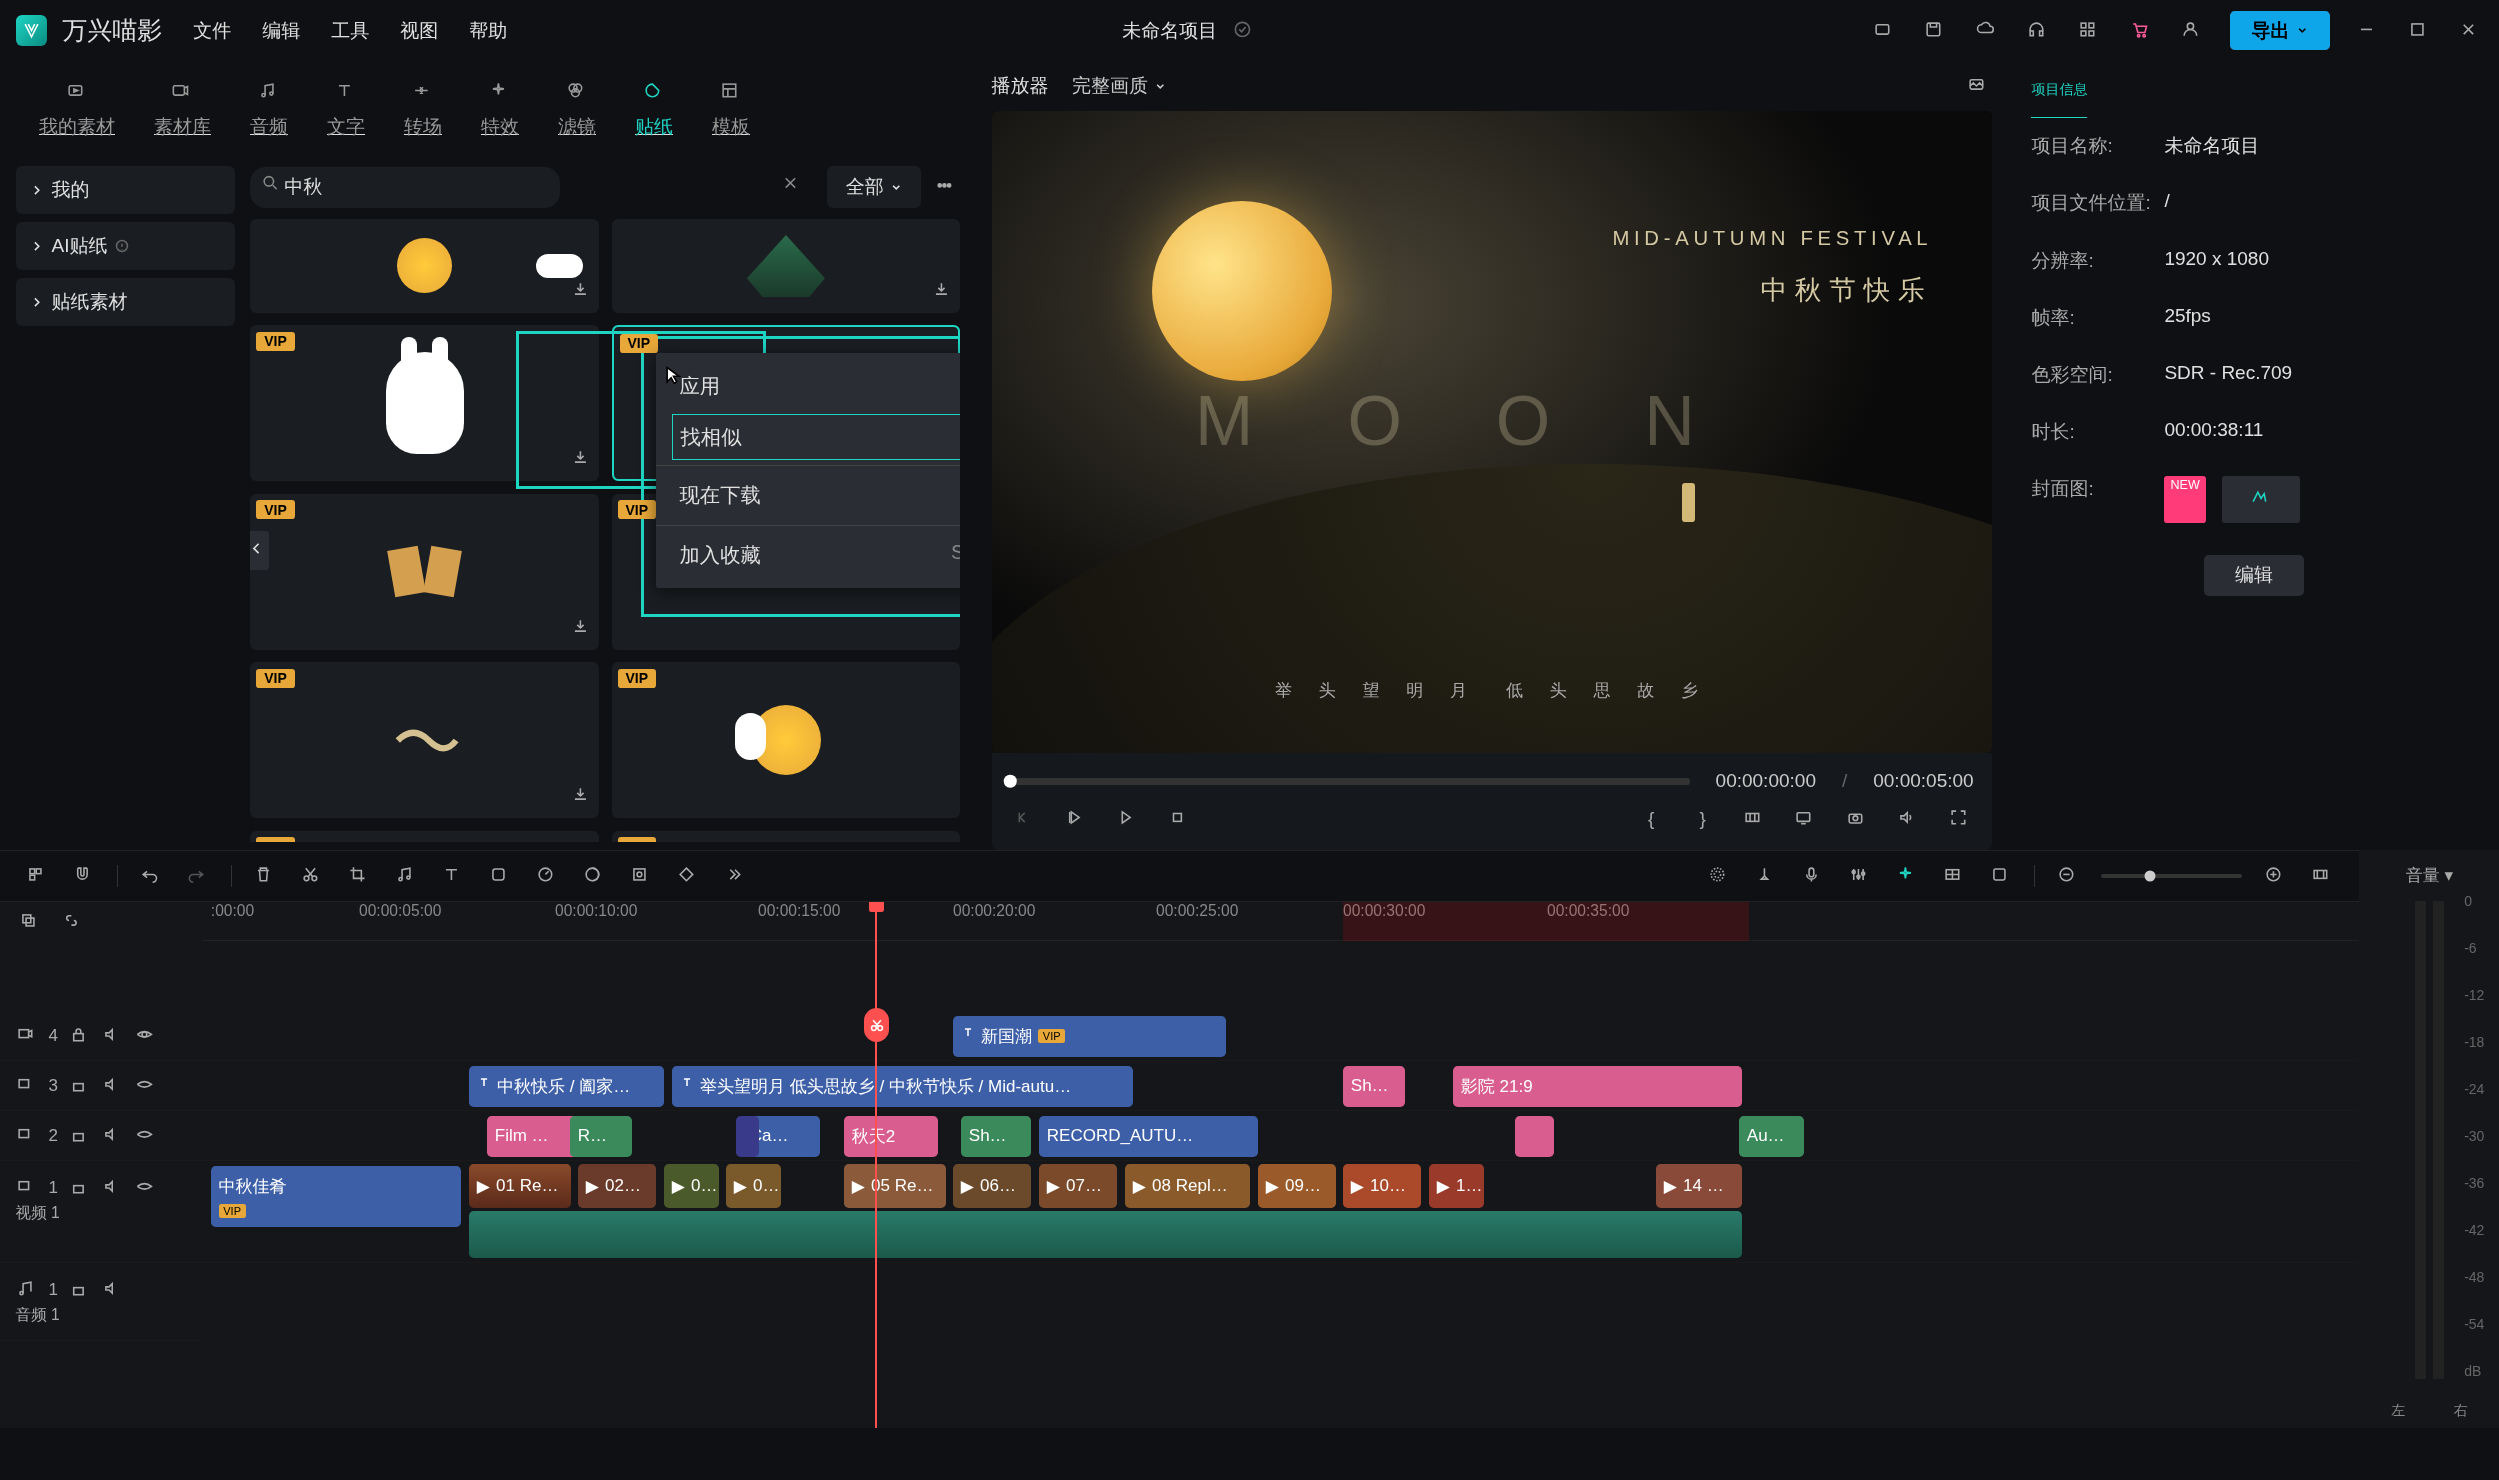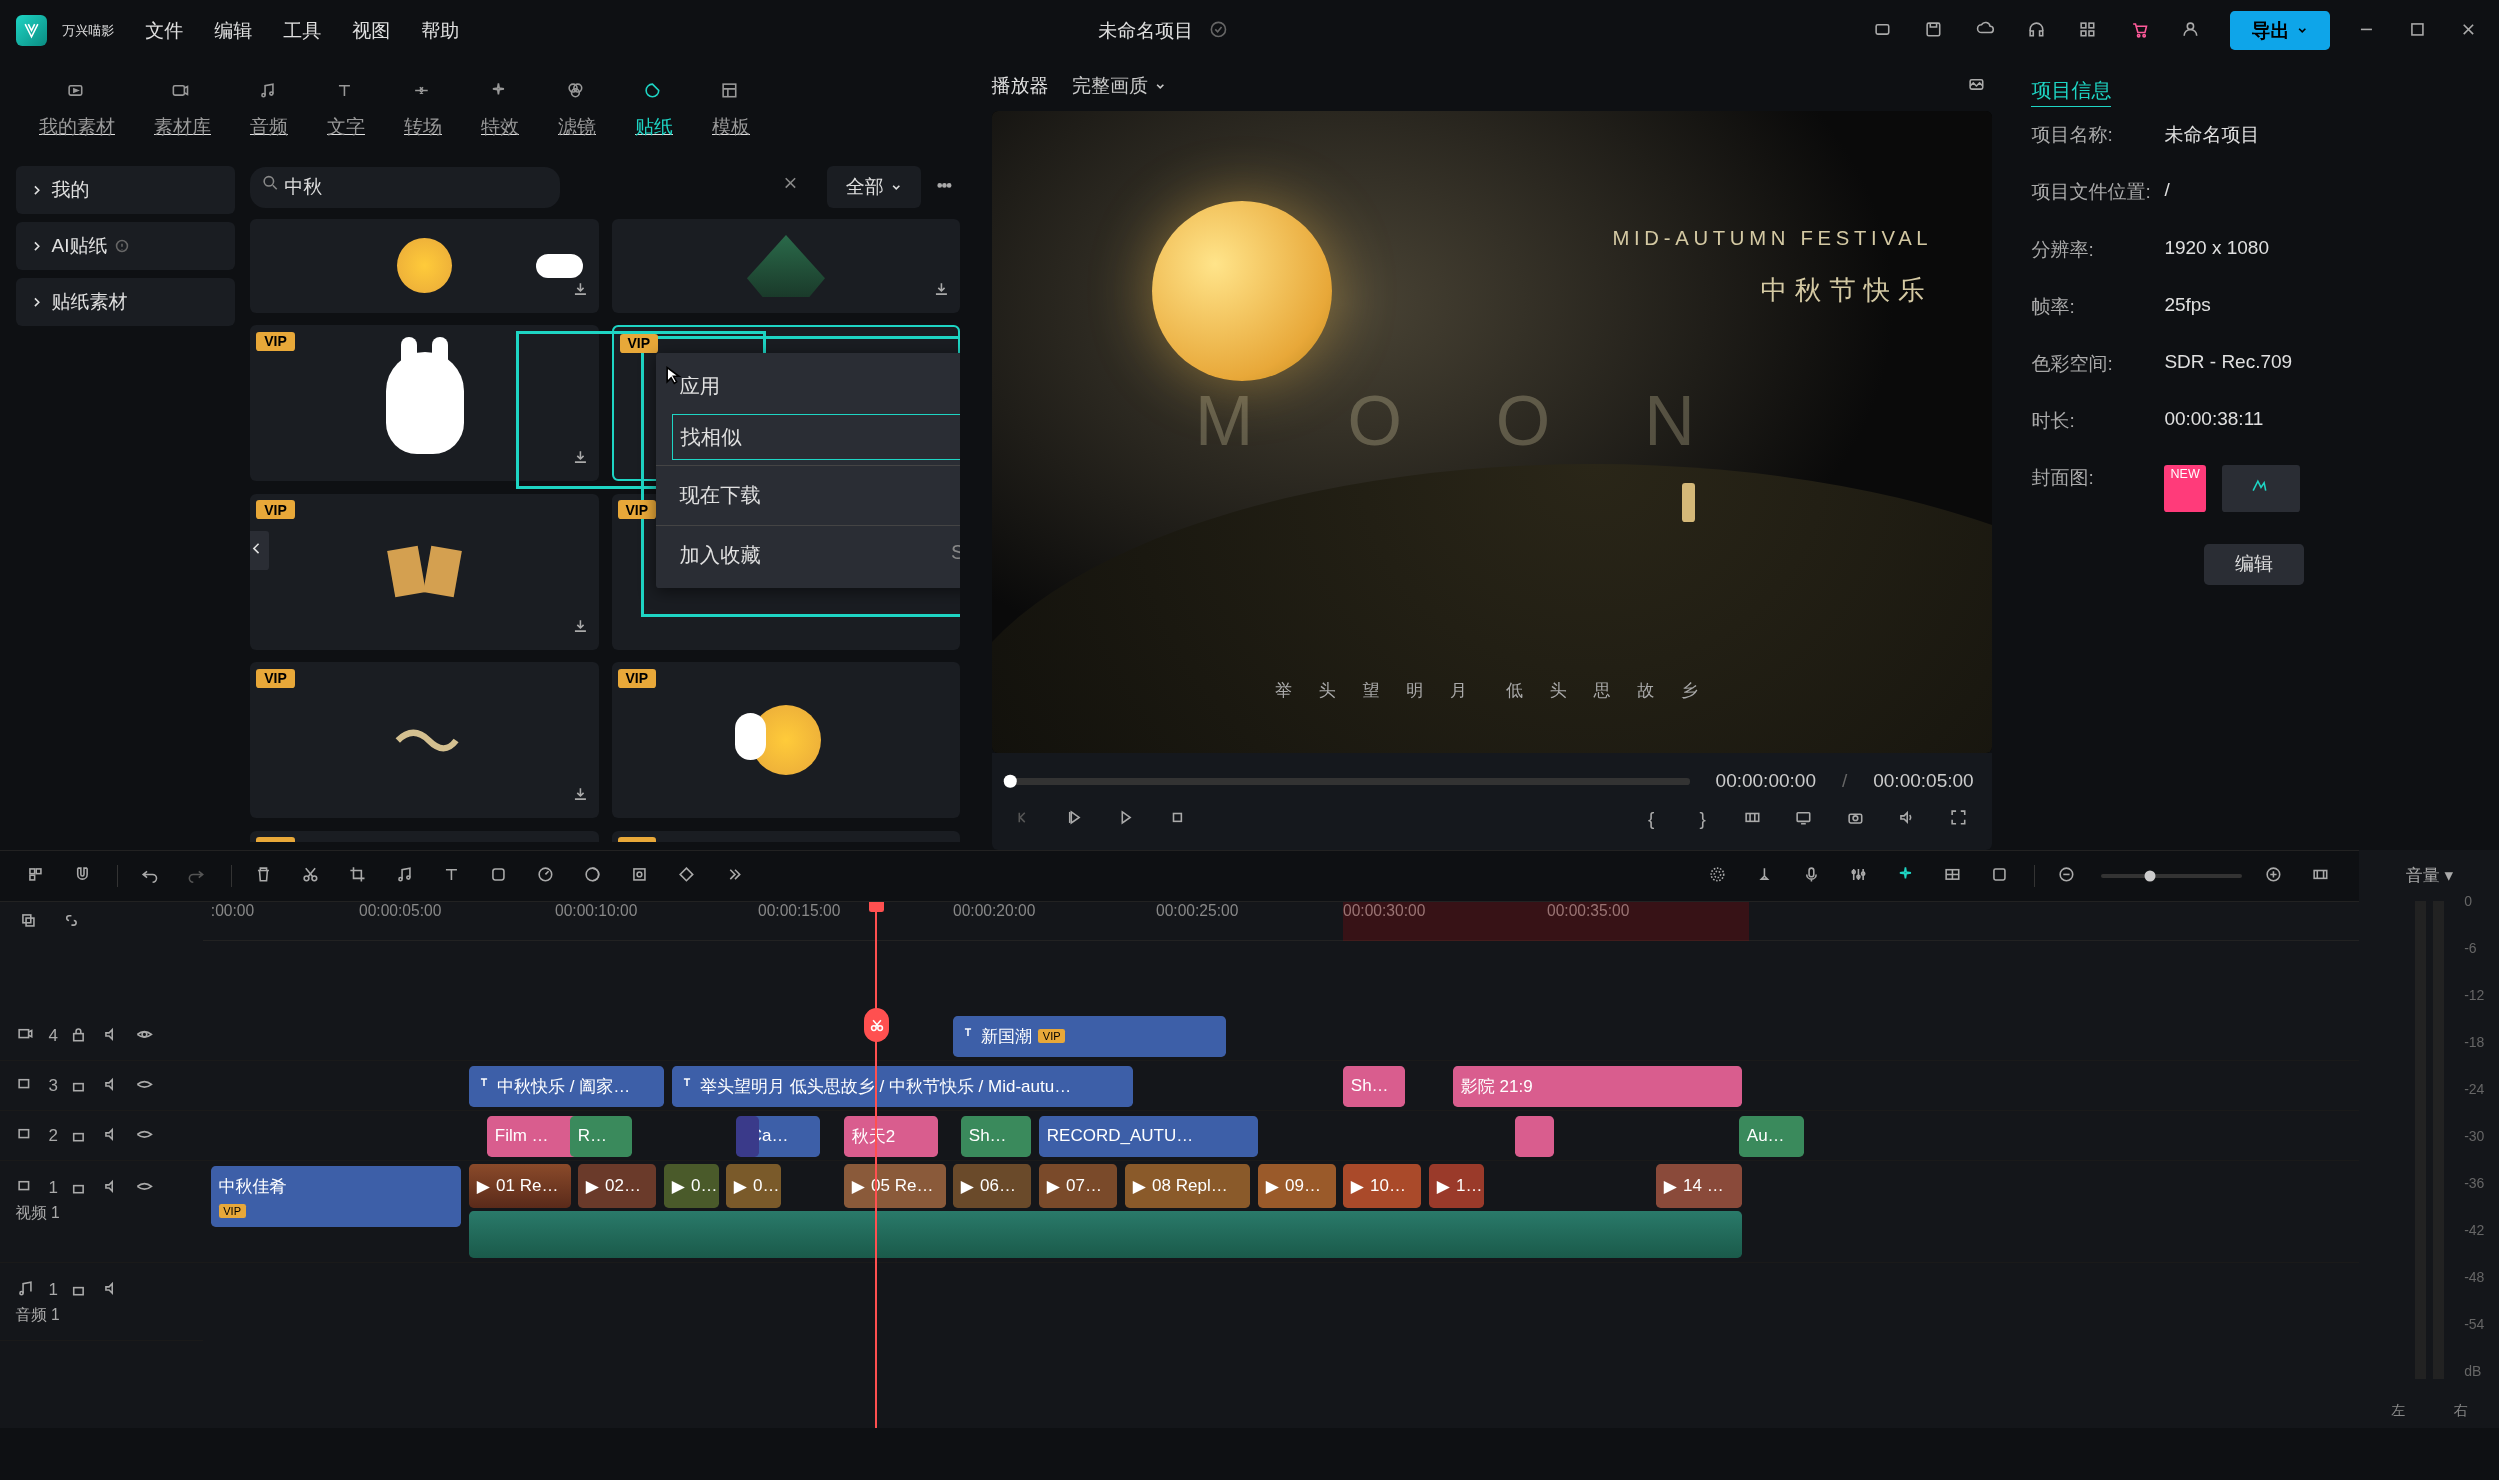--- a/index.html
+++ b/index.html
@@ -1,20 +1,20 @@
 <!DOCTYPE html>
 <html style="font-size:12.5px"><head>
 <meta charset="utf-8">
 <style>
 * { margin: 0; padding: 0; box-sizing: border-box; font-family: "Microsoft YaHei", Arial, sans-serif; }
 body { background: #0e1013; color: #e0e0e0; width: 2500px; height: 1480px; overflow: hidden; font-size: 19px; }
 .titlebar { height: 61px; display: flex; align-items: center; padding: 0 15.6px; background: #0e1013; }
 .logo { width: 31px; height: 31px; background: linear-gradient(135deg,#1ed5c4,#0a8c82); border-radius: 6.2px; margin-right: 15.6px; display: flex; align-items: center; justify-content: center; }
 .logo svg { width: 19px; height: 19px; }
-.app-name { font-size: 13px; margin-right: 31px; }
+.app-name { font-size: 25px; margin-right: 31px; }
 .menubar { display: flex; gap: 31px; }
 .menubar span { cursor: pointer; }
 .title-center { flex: 1; text-align: center; display: flex; justify-content: center; align-items: center; gap: 15.6px; }
 .title-right { display: flex; gap: 23.4px; align-items: center; }
 .icon-btn { width: 28px; height: 28px; display: flex; align-items: center; justify-content: center; cursor: pointer; color: #aaa; }
 .export-btn { background: #0ea5e9; color: #000; padding: 6.2px 22px; border-radius: 4.7px; display: flex; align-items: center; gap: 6.2px; cursor: pointer; font-weight: bold; }
 .main { display: flex; height: 789px; }
 .left-panel { width: 976px; display: flex; flex-direction: column; padding: 7.8px 15.6px; }
 .tab-row { display: flex; gap: 39px; padding: 7.8px 23.4px; text-decoration: underline; }
 .tab-item { display: flex; flex-direction: column; align-items: center; gap: 6.2px; cursor: pointer; color: #999; font-size: 19px; }
@@ -53,21 +53,21 @@
 .moon-letters { position: absolute; top: 42%; left: 0; right: 0; text-align: center; color: rgba(212,201,163,0.3); font-size: 70px; letter-spacing: 94px; }
 .subtitle { position: absolute; bottom: 8%; left: 0; right: 0; text-align: center; color: #aaa; font-size: 17px; letter-spacing: 11px; }
 .preview-controls { background: #15181d; border-radius: 0 0 6.2px 6.2px; padding: 11px; }
 .scrub-row { display: flex; align-items: center; gap: 26px; padding: 6.2px 7.8px; }
 .scrubber { flex: 1; height: 6.2px; background: #333; border-radius: 3.1px; position: relative; }
 .scrub-handle { position: absolute; left: 0; top: 50%; width: 12.5px; height: 12.5px; background: #fff; border-radius: 50%; transform: translate(-50%,-50%); }
 .time-display { font-size: 19px; color: #ccc; }
 .play-row { display: flex; align-items: center; gap: 23.4px; padding: 6.2px 7.8px; }
 .play-row .spacer { flex: 1; }
 .info-panel { width: 492px; padding: 15.6px 23.4px; }
-.info-header { color: #1ed5c4; font-size: 20px; padding-bottom: 2px; border-bottom: 1.6px solid #1ed5c4; display: inline-block; }
+.info-header { color: #1ed5c4; font-size: 14px; padding-bottom: 18px; border-bottom: 1.6px solid #1ed5c4; display: inline-block; }
 .info-row { display: flex; padding: 15.6px 0; font-size: 19px; }
 .info-label { width: 133px; color: #aaa; }
 .info-value { flex: 1; }
 .new-badge { background: #ff3b7a; color: #fff; font-size: 12.5px; padding: 1.6px 6.2px; border-radius: 3.1px; }
 .cover-thumb { width: 78px; height: 47px; background: #2a2d34; border-radius: 3.1px; margin-left: 15.6px; display: flex; align-items: center; justify-content: center; }
 .edit-btn { background: #2a2d34; padding: 7.8px 31px; border-radius: 4.7px; cursor: pointer; margin-top: 15.6px; display: inline-block; }
 .timeline { height: 578px; display: flex; background: #0e1013; }
 .timeline-main { flex: 1; display: flex; flex-direction: column; }
 .toolbar { display: flex; align-items: center; gap: 19px; padding: 11px 23.4px; border-top: 0.8px solid #222; border-bottom: 0.8px solid #222; }
 .tb-sep { width: 0.8px; height: 22px; background: #333; }

